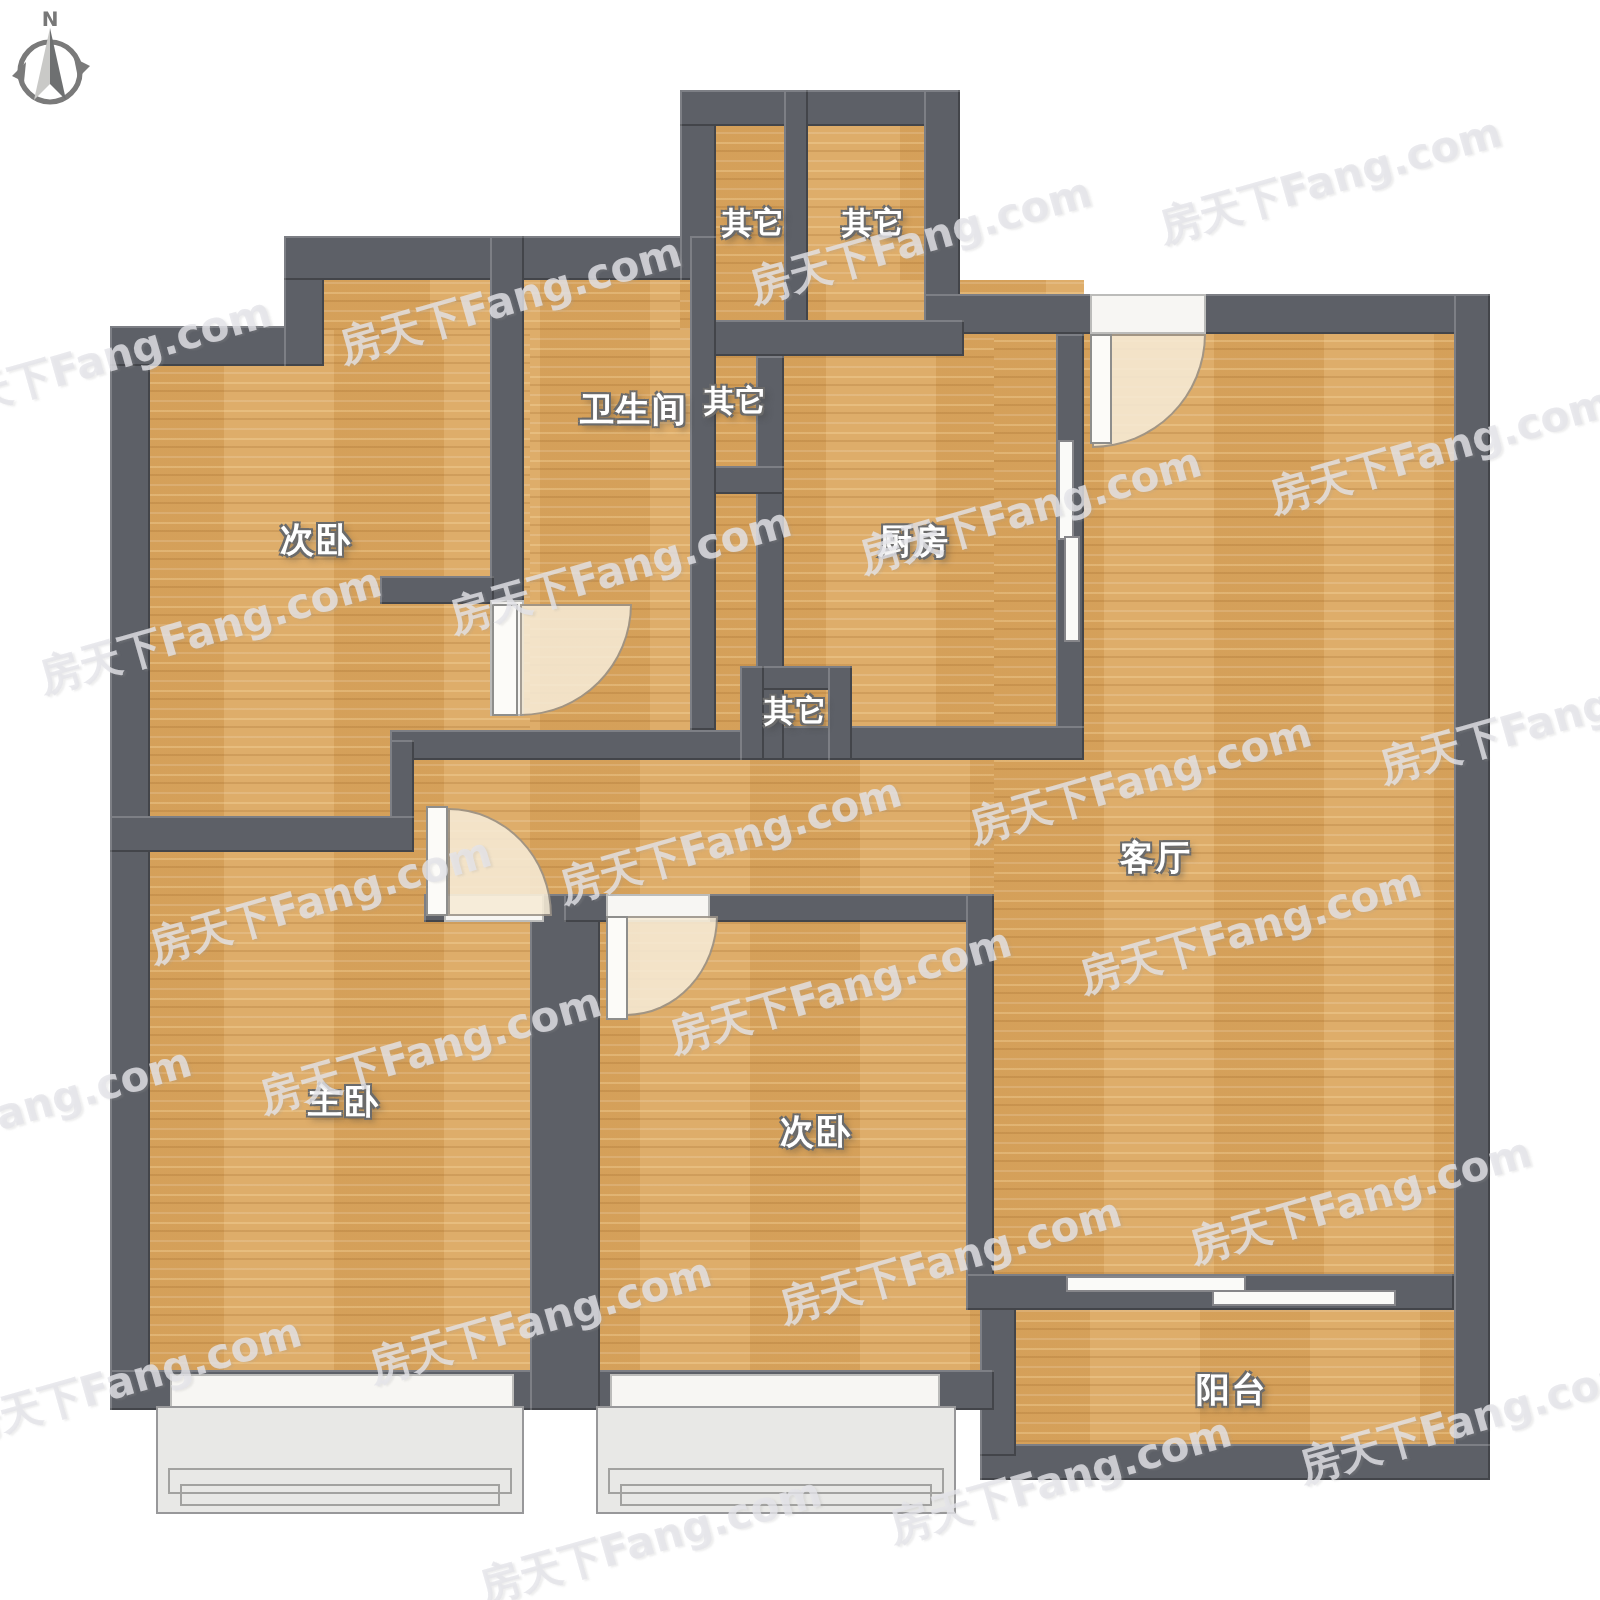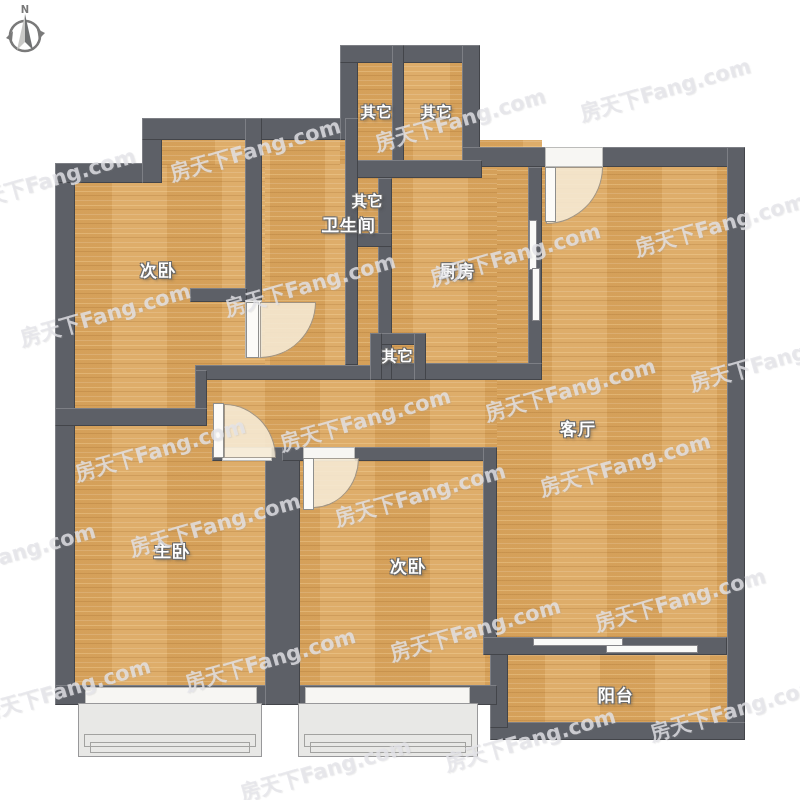--- a/index.html
+++ b/index.html
@@ -102,21 +102,21 @@
   <div class="bay" style="left:78px;top:703px;width:184px;height:54px;">
     <span class="f1"></span>
     <span class="f2"></span>
   </div>
   <div class="bay" style="left:298px;top:703px;width:180px;height:54px;">
     <span class="f1"></span>
     <span class="f2"></span>
   </div>
 
   <div class="lbl" style="left:158px;top:270px;">次卧</div>
-  <div class="lbl" style="left:317px;top:225px;margin-left:32px;">卫生间</div>
+  <div class="lbl" style="left:317px;top:205px;">卫生间</div>
   <div class="lbl s" style="left:377px;top:112px;">其它</div>
   <div class="lbl s" style="left:437px;top:112px;">其它</div>
   <div class="lbl s" style="left:368px;top:201px;">其它</div>
   <div class="lbl" style="left:457px;top:271px;">厨房</div>
   <div class="lbl s" style="left:398px;top:356px;">其它</div>
   <div class="lbl" style="left:578px;top:429px;">客厅</div>
   <div class="lbl" style="left:172px;top:551px;">主卧</div>
   <div class="lbl" style="left:408px;top:566px;">次卧</div>
   <div class="lbl" style="left:616px;top:695px;">阳台</div>
 

